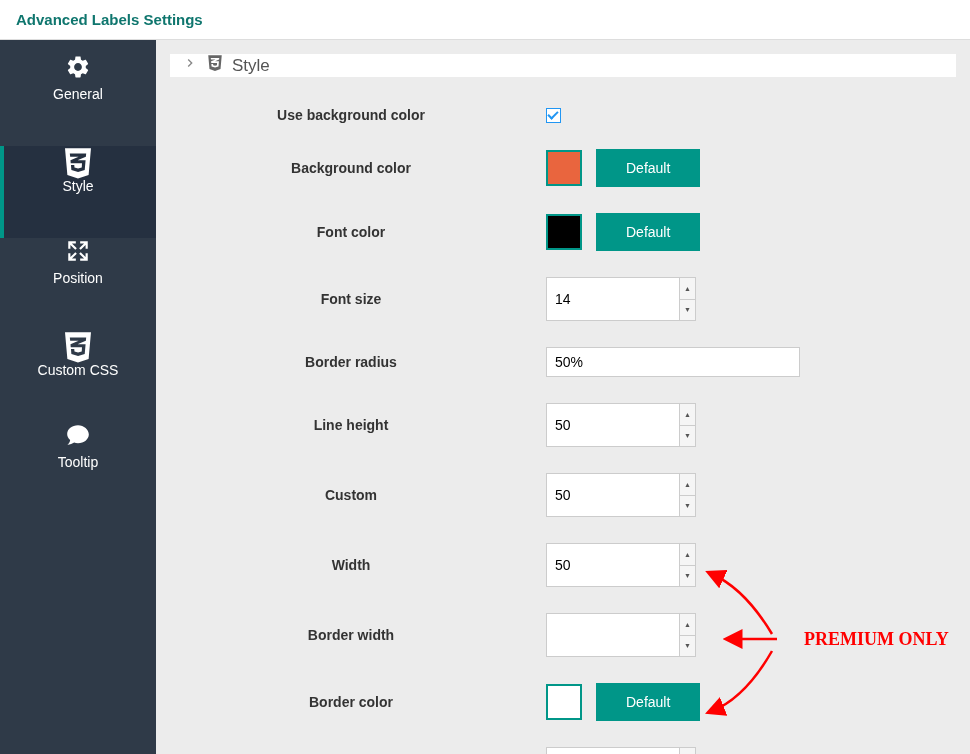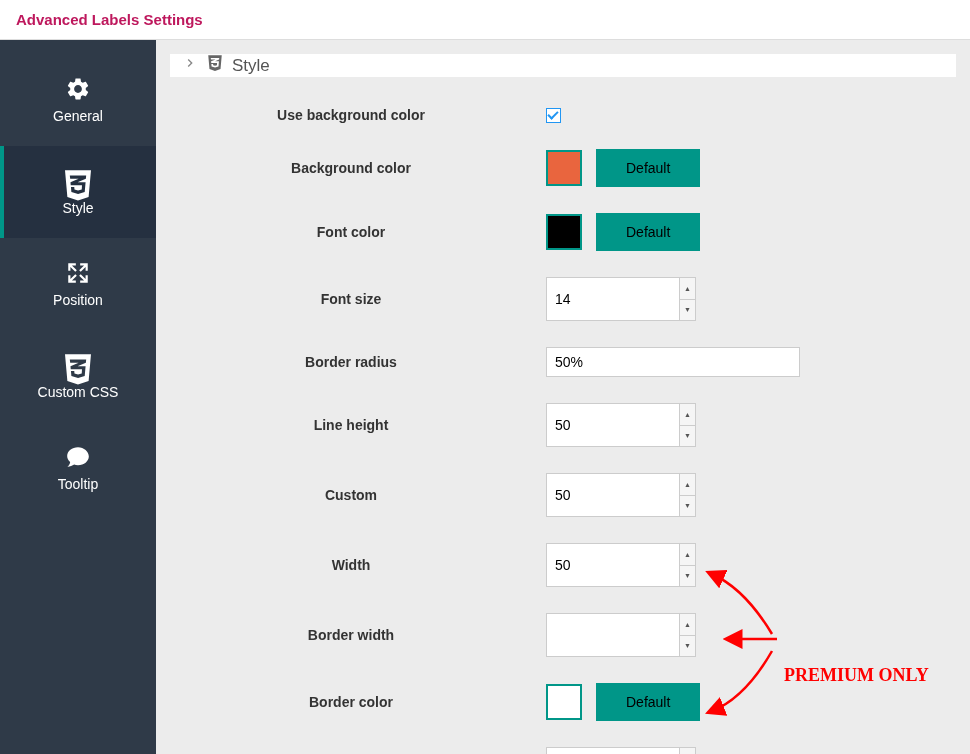--- a/index.html
+++ b/index.html
@@ -1,38 +1,38 @@
 <!DOCTYPE html>
 <html><head>
 <meta charset="utf-8">
 <style>
 * { box-sizing: border-box; margin: 0; padding: 0; }
 body { font-family: "Helvetica Neue", Arial, sans-serif; background: #fff; width: 970px; height: 754px; overflow: hidden; }
 .header { height: 40px; border-bottom: 1px solid #ddd; display: flex; align-items: center; padding: 0 16px; }
-.header-title { font-size: 15px; font-weight: bold; color: #be185d; }
+.header-title { font-size: 15px; font-weight: bold; color: #0f766e; }
 .container { display: flex; height: 714px; }
 .sidebar { width: 156px; background: #2f3a48; display: flex; flex-direction: column; padding-top: 14px; }
-.sidebar-item { display: flex; flex-direction: column; align-items: center; justify-content: center; height: 92px; color: #fff; cursor: pointer; position: relative; }
+.sidebar-item { display: flex; flex-direction: column; align-items: center; height: 92px; color: #fff; cursor: pointer; position: relative; }
 .sidebar-item.active { background: #253040; }
 .sidebar-item.active::before { content: ""; position: absolute; left: 0; top: 0; bottom: 0; width: 4px; background: #009688; }
 .sidebar-item .icon { width: 26px; height: 26px; margin-bottom: 6px; }
 .sidebar-item .label { font-size: 14px; font-weight: 400; }
 .content { flex: 1; background: #ececec; display: flex; flex-direction: column; }
 .breadcrumb { background: #fff; margin: 14px 14px 0 14px; height: 40px; display: flex; align-items: center; padding: 0 12px; font-size: 17px; color: #555; gap: 8px; }
 .breadcrumb svg { width: 16px; height: 16px; }
 .breadcrumb .css3-mini svg { width: 18px; height: 18px; }
 .breadcrumb-title { color: #555; }
 .form-area { padding: 30px 30px 30px 30px; position: relative; }
 .form-row { display: flex; align-items: center; margin-bottom: 26px; }
 .form-label { width: 360px; text-align: center; font-size: 14px; font-weight: bold; color: #333; padding-right: 30px; }
 .form-control { flex: 1; display: flex; align-items: center; gap: 14px; }
 .checkbox { width: 15px; height: 15px; border: 1px solid #2196f3; position: relative; background: #fff; cursor: pointer; }
 .checkbox.checked::after { content: ""; position: absolute; left: 3px; top: 0px; width: 4px; height: 8px; border: solid #2196f3; border-width: 0 2px 2px 0; transform: rotate(45deg); }
 .color-swatch { width: 36px; height: 36px; border: 2px solid #009688; cursor: pointer; }
-.btn-default { background: #009688; color: #000000; border: none; padding: 0 30px; height: 38px; font-size: 14px; cursor: pointer; font-weight: 500; }
+.btn-default { background: #009688; color: #ffffff; border: none; padding: 0 30px; height: 38px; font-size: 14px; cursor: pointer; font-weight: 500; }
 .input-number { position: relative; display: inline-block; width: 150px; }
 .input-number input { width: 100%; height: 44px; padding: 4px 22px 4px 8px; font-size: 14px; border: 1px solid #ccc; background: #fff; }
 .input-number .spinner { position: absolute; right: 1px; top: 1px; bottom: 1px; width: 16px; display: flex; flex-direction: column; }
 .input-number .spinner-btn { flex: 1; display: flex; align-items: center; justify-content: center; font-size: 7px; color: #555; cursor: pointer; border-left: 1px solid #ccc; background: #f5f5f5; }
 .input-number .spinner-btn:first-child { border-bottom: 1px solid #ccc; }
 .input-text { width: 254px; height: 30px; padding: 4px 8px; font-size: 14px; border: 1px solid #ccc; background: #fff; }
 .annotation { position: absolute; font-family: "Comic Sans MS", cursive; font-weight: bold; font-size: 18px; color: #ff0000; pointer-events: none; }
 .arrow { position: absolute; pointer-events: none; }
 </style>
 </head>
@@ -242,17 +242,17 @@
         <path d="M55,10 L8,10" stroke="#ff0000" stroke-width="2.5" fill="none" marker-end="url(#ah2)"></path>
       </svg>
       <svg class="arrow" style="left:544px; top:566px;" width="80" height="80">
         <defs>
             <marker id="ah3" markerWidth="8" markerHeight="8" refX="5" refY="4" orient="auto">
               <path d="M0,0 L8,4 L0,8 z" fill="#ff0000"></path>
             </marker>
           </defs>
         <path d="M72,8 Q45,55 12,68" stroke="#ff0000" stroke-width="2.5" fill="none" marker-end="url(#ah3)"></path>
       </svg>
-      <div class="annotation" style="left:628px; top:552px;margin-top:36px;">PREMIUM ONLY</div>
+      <div class="annotation" style="left:648px; top:552px;">PREMIUM ONLY</div>
 
     </div>
   </div>
 </div>
 
 </body></html>

